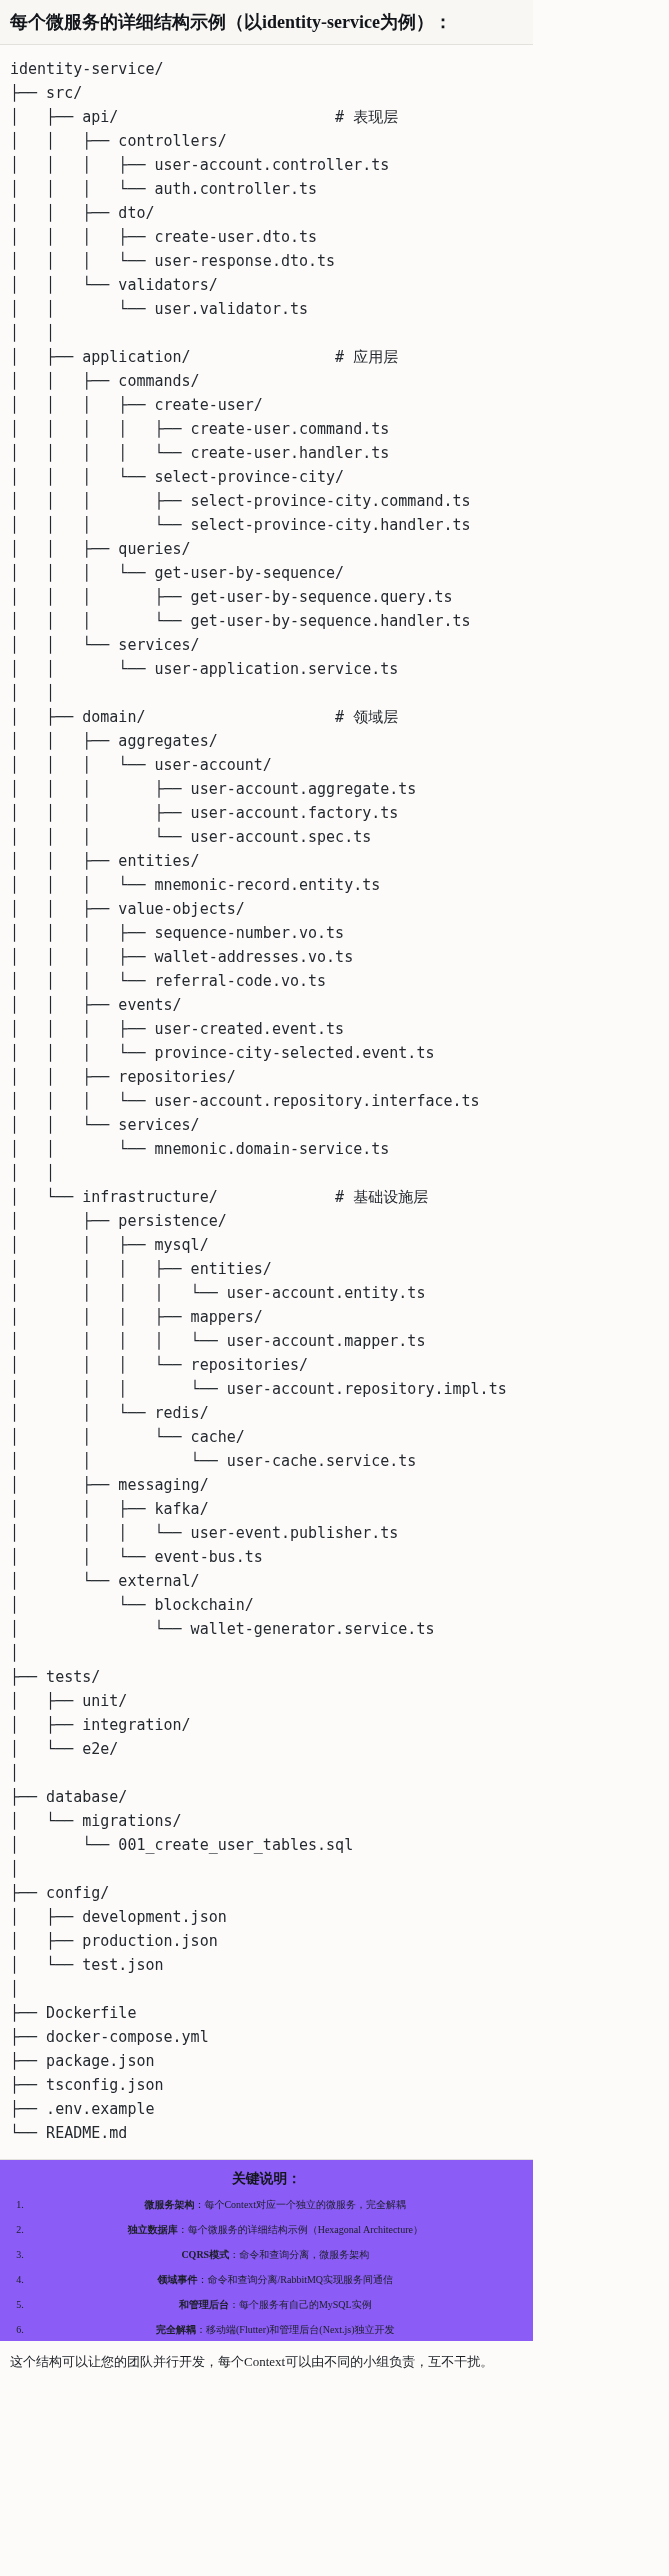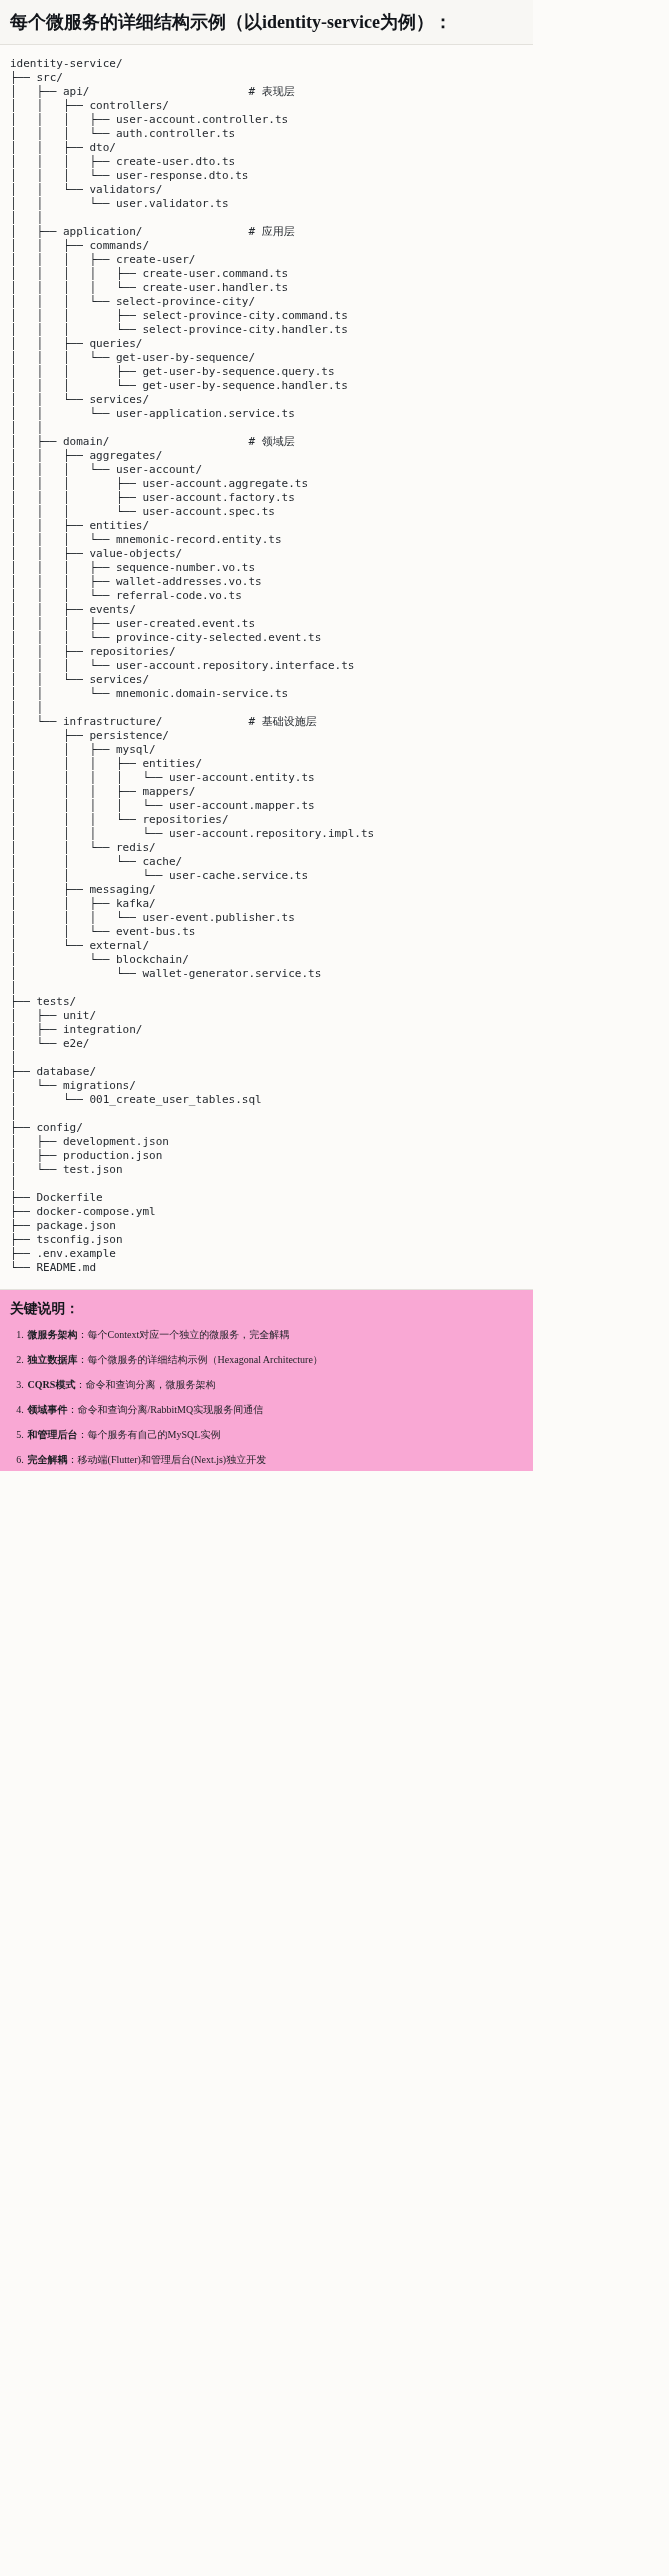--- a/index.html
+++ b/index.html
@@ -39,34 +39,35 @@
 
   
   .code-block {
     padding: 12.5px 10px 13.8px 10px;
     box-sizing: border-box;
     background: #fcfbf9;
   }
   .code-pre {
     margin: 0;
     font-family: "DejaVu Sans Mono", "Liberation Mono", monospace;
-    font-size: 11px;
-    line-height: 14px;
+    font-size: 15px;
+    line-height: 24px;
     color: #24292f;
     white-space: pre;
     letter-spacing: 0px;
     tab-size: 4;
   }
 
   
   .keypoints-band {
     border-top: 0.6px solid #e3e1dc;
     padding: 10px 10px 3.8px 10px;
     box-sizing: border-box;
-    background: #f9a8d4;
+    background: #8b5cf6;
+    text-align: center;
   }
   .keypoints-title {
     font-family: "Liberation Serif", serif;
     font-weight: bold;
     font-size: 13.8px;
     line-height: 1.3;
     color: #12151a;
     margin: 0 0 8.8px 0;
   }
   ol.keypoints-list {
@@ -214,15 +215,16 @@
       </li>
       <li>
         <span class="kp-term">和管理后台</span><span class="kp-sep">：</span><span class="kp-desc">每个服务有自己的MySQL实例</span>
       </li>
       <li>
         <span class="kp-term">完全解耦</span><span class="kp-sep">：</span><span class="kp-desc">移动端(Flutter)和管理后台(Next.js)独立开发</span>
       </li>
     </ol>
   </div>
 
+  <div class="closing-note">这个结构可以让您的团队并行开发，每个Context可以由不同的小组负责，互不干扰。</div>
 
 </div>
 
 
 </body></html>

